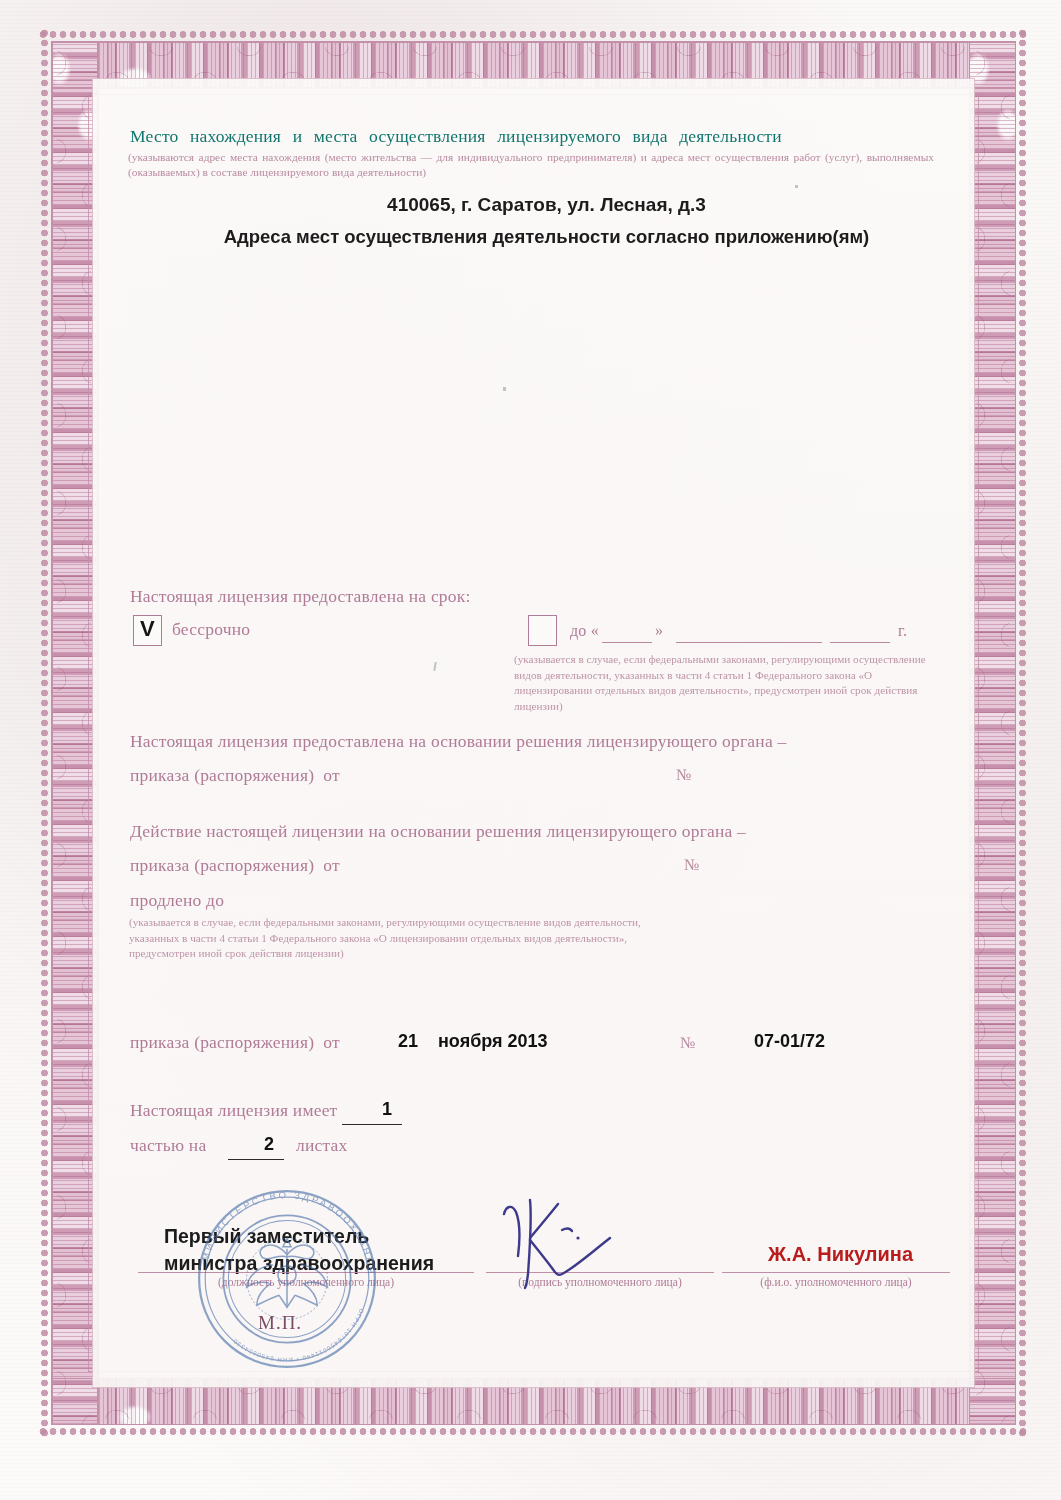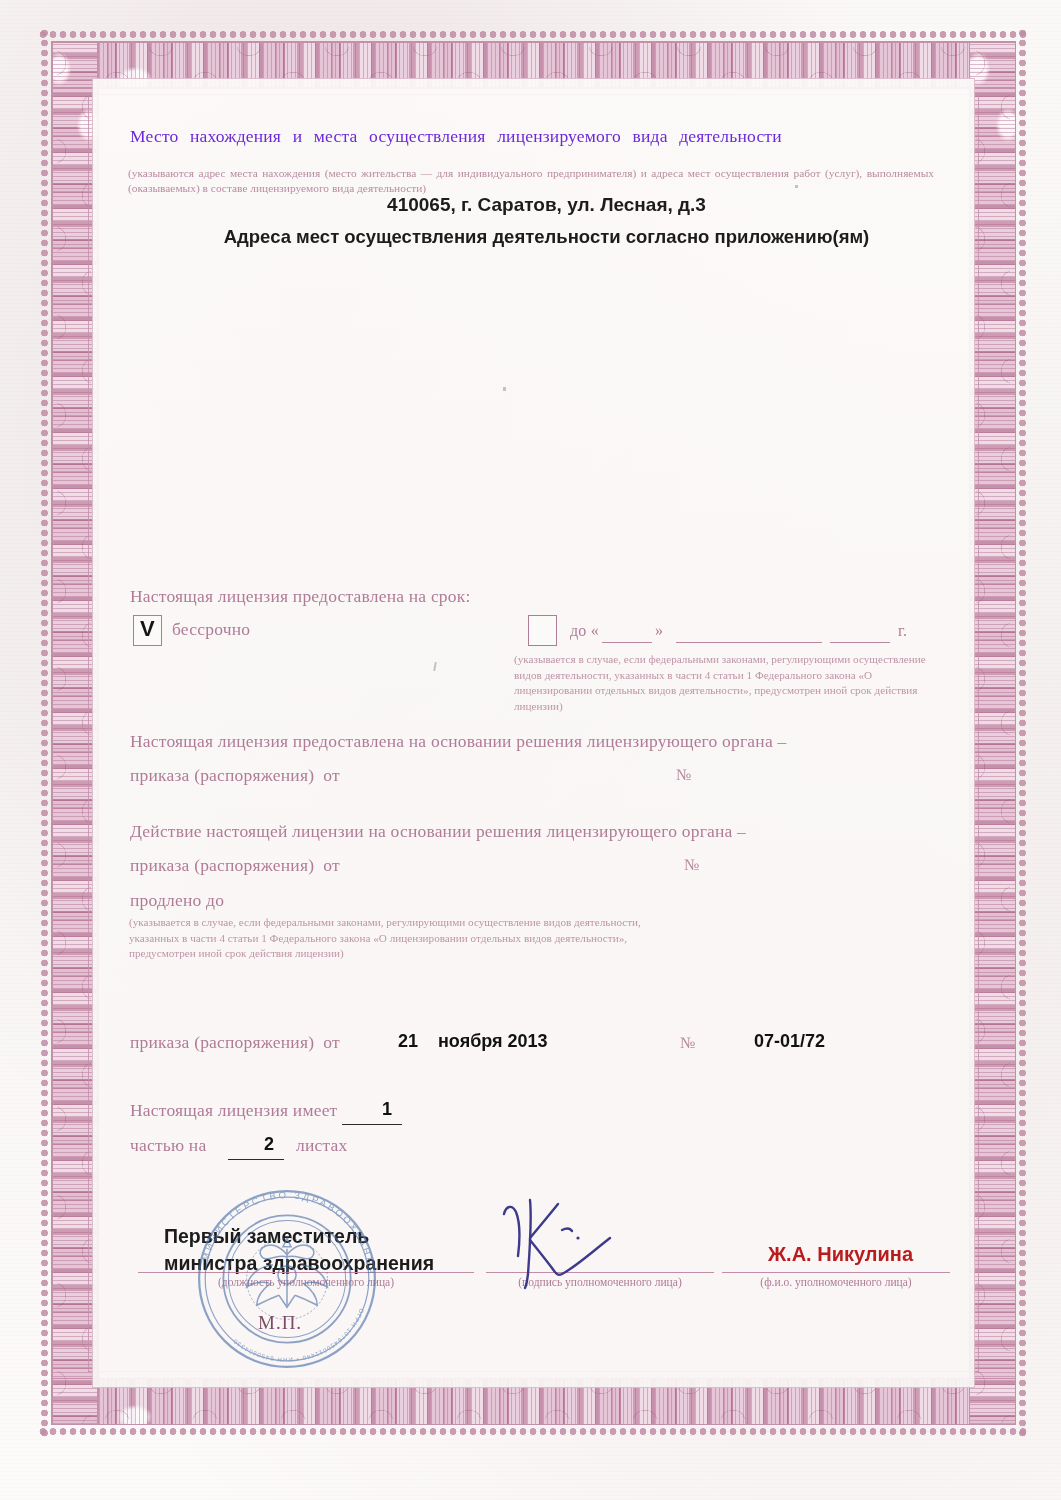--- a/index.html
+++ b/index.html
@@ -136,28 +136,28 @@
     position:absolute;
     left:0; top:0; width:1061px; height:1500px;
     z-index:5;
   }
   .t { position:absolute; white-space:pre; }
   .serif { font-family:"Liberation Serif","DejaVu Serif",serif; }
   .sans  { font-family:"Liberation Sans","DejaVu Sans",sans-serif;margin-left:16px; }
 
   .hdr-main{
     left:130px; top:126px; width:800px;
-    font-size:17.5px; color:#6d28d9; letter-spacing:.2px;
+    font-size:17.5px; color:#0f766e; letter-spacing:.2px;
     text-align:justify; white-space:normal;
     word-spacing:7px;
   }
   .hdr-note{
     left:128px; top:150px; width:806px;
     font-size:11.4px; color:#b98ba1; line-height:15px;
-    white-space:normal; text-align:justify;margin-top:16px;
+    white-space:normal; text-align:justify;
   }
   .addr1{
     left:0; top:194px; width:1061px; text-align:center;
     font-size:19px; font-weight:bold; color:#1c1c1c; white-space:normal;
   }
   .addr2{
     left:0; top:226px; width:1061px; text-align:center;
     font-size:18.5px; font-weight:bold; color:#1c1c1c; white-space:normal;
   }
 

